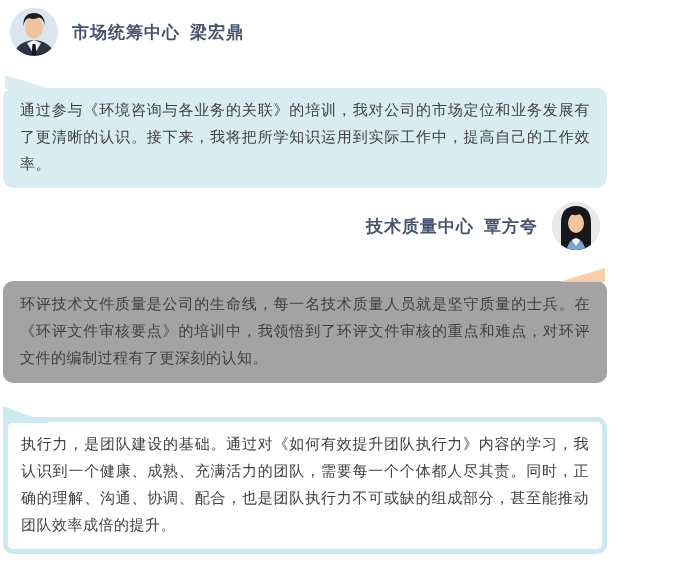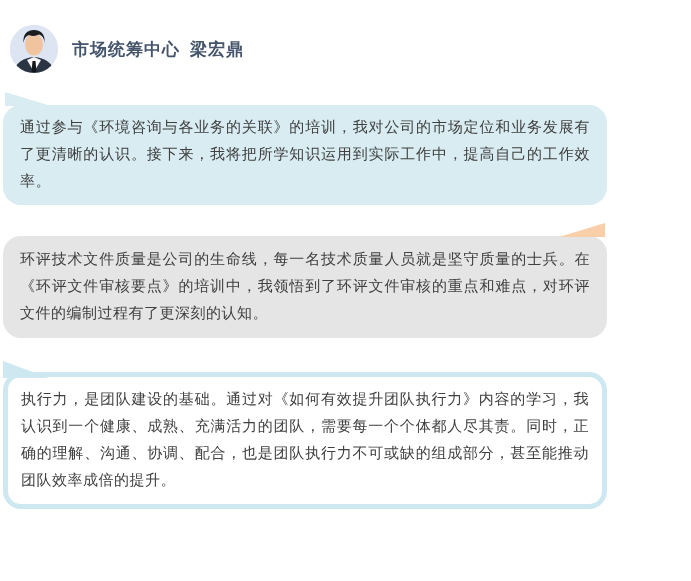--- a/index.html
+++ b/index.html
@@ -1,21 +1,21 @@
 <!DOCTYPE html>
 <html><head>
 <meta charset="utf-8">
 <style>
   * { margin:0; padding:0; box-sizing:border-box; }
   html,body { background:#ffffff; }
   body {
     font-family:"Liberation Sans","DejaVu Sans",sans-serif;
     width:691px; height:581px; overflow:hidden;
   }
-  .page { width:610px; height:581px; padding:17px 2px; position:relative; background:#fff; }
+  .page { width:610px; height:581px; padding:0 2px; position:relative; background:#fff; }
 
   
   .speaker-row { display:flex; align-items:center; }
   .speaker-row.left  { justify-content:flex-start; padding-left:8px; }
   .speaker-row.right { justify-content:flex-end;  padding-right:8px; }
   .avatar {
     width:48px; height:48px; border-radius:50%; overflow:hidden; flex:0 0 48px;
     background:#e4e9f2;
   }
   .avatar svg { display:block; }
@@ -26,26 +26,26 @@
   .speaker-row.left  .speaker-name { margin-left:14px; }
   .speaker-row.right .speaker-name { margin-right:14px; }
   .speaker-name .dept { margin-right:10px; }
 
   .row1 { padding-top:8px; }
   .row2 { margin-top:14px; }
   .row3 { margin-top:39px; }
 
   
   .bubble {
-    position:relative; margin:0 1px; border-radius:18px;
+    position:relative; margin:0 1px; border-radius:10px;
     font-size:15px; line-height:27px; color:#404040; letter-spacing:0.5px;
     text-align:justify;
   }
   .bubble-blue  { background:#d8ecf2; margin-top:32px; padding:8px 17px 11px 17px; }
-  .bubble-peach { background:#e5e5e5; margin-top:31px; padding:9px 17px 12px 17px; }
+  .bubble-peach { background:#a3a3a3; margin-top:31px; padding:9px 17px 12px 17px; }
   .bubble-outline {
     background:#ffffff; border:5px solid #cde8f1; margin-top:34px;
     padding:8px 13px 11px 13px;
   }
   .tail {
     position:absolute; width:46px; height:14px; top:-13px;
   }
   .tail.tl { left:2px;  clip-path:polygon(0 0, 0 100%, 100% 100%); }
   .tail.tr { right:2px; clip-path:polygon(100% 0, 0 100%, 100% 100%); }
   .tail.blue    { background:#d8ecf2; }
@@ -74,20 +74,35 @@
         <span class="dept">市场统筹中心</span><span>梁宏鼎</span>
       </div>
     </div>
     <div class="bubble bubble-blue">
       <div class="tail tl blue"></div>
       <span>通过参与《环境咨询与各业务的关联》的培训，我对公司的市场定位和业务发展有了更清晰的认识。接下来，我将把所学知识运用到实际工作中，提高自己的工作效率。</span>
     </div>
   </div>
 
   <div class="section">
+    <div class="speaker-row right row2">
+      <div class="speaker-name">
+        <span class="dept">技术质量中心</span><span>覃方夸</span>
+      </div>
+      <div class="avatar">
+        <svg width="48" height="48" viewBox="0 0 48 48">
+          <rect width="48" height="48" fill="#e9e9ec"></rect>
+          <path d="M9,48 L9,20 Q9,4.5 24,4 Q39,4.5 39,20 L39,48 Z" fill="#17171c"></path>
+          <path d="M14,48 Q18,37 24,36 Q30,37 34,48 Z" fill="#7da3cf"></path>
+          <polygon points="24,36 20,38 24,44 28,38" fill="#f6f6f6"></polygon>
+          <ellipse cx="24" cy="21" rx="8" ry="10" fill="#f0c49e"></ellipse>
+          <path d="M15.5,20 Q15,8 24,7.5 Q33,8 32.5,20 Q32,13 27.5,12 Q24,14 20.5,12.5 Q16.5,13 15.5,20 Z" fill="#17171c"></path>
+        </svg>
+      </div>
+    </div>
     <div class="bubble bubble-peach">
       <div class="tail tr peach"></div>
       <span>环评技术文件质量是公司的生命线，每一名技术质量人员就是坚守质量的士兵。在《环评文件审核要点》的培训中，我领悟到了环评文件审核的重点和难点，对环评文件的编制过程有了更深刻的认知。</span>
     </div>
   </div>
 
   <div class="section">
     <div class="bubble bubble-outline">
       <div class="tail tl outline"></div>
       <span>执行力，是团队建设的基础。通过对《如何有效提升团队执行力》内容的学习，我认识到一个健康、成熟、充满活力的团队，需要每一个个体都人尽其责。同时，正确的理解、沟通、协调、配合，也是团队执行力不可或缺的组成部分，甚至能推动团队效率成倍的提升。</span>

